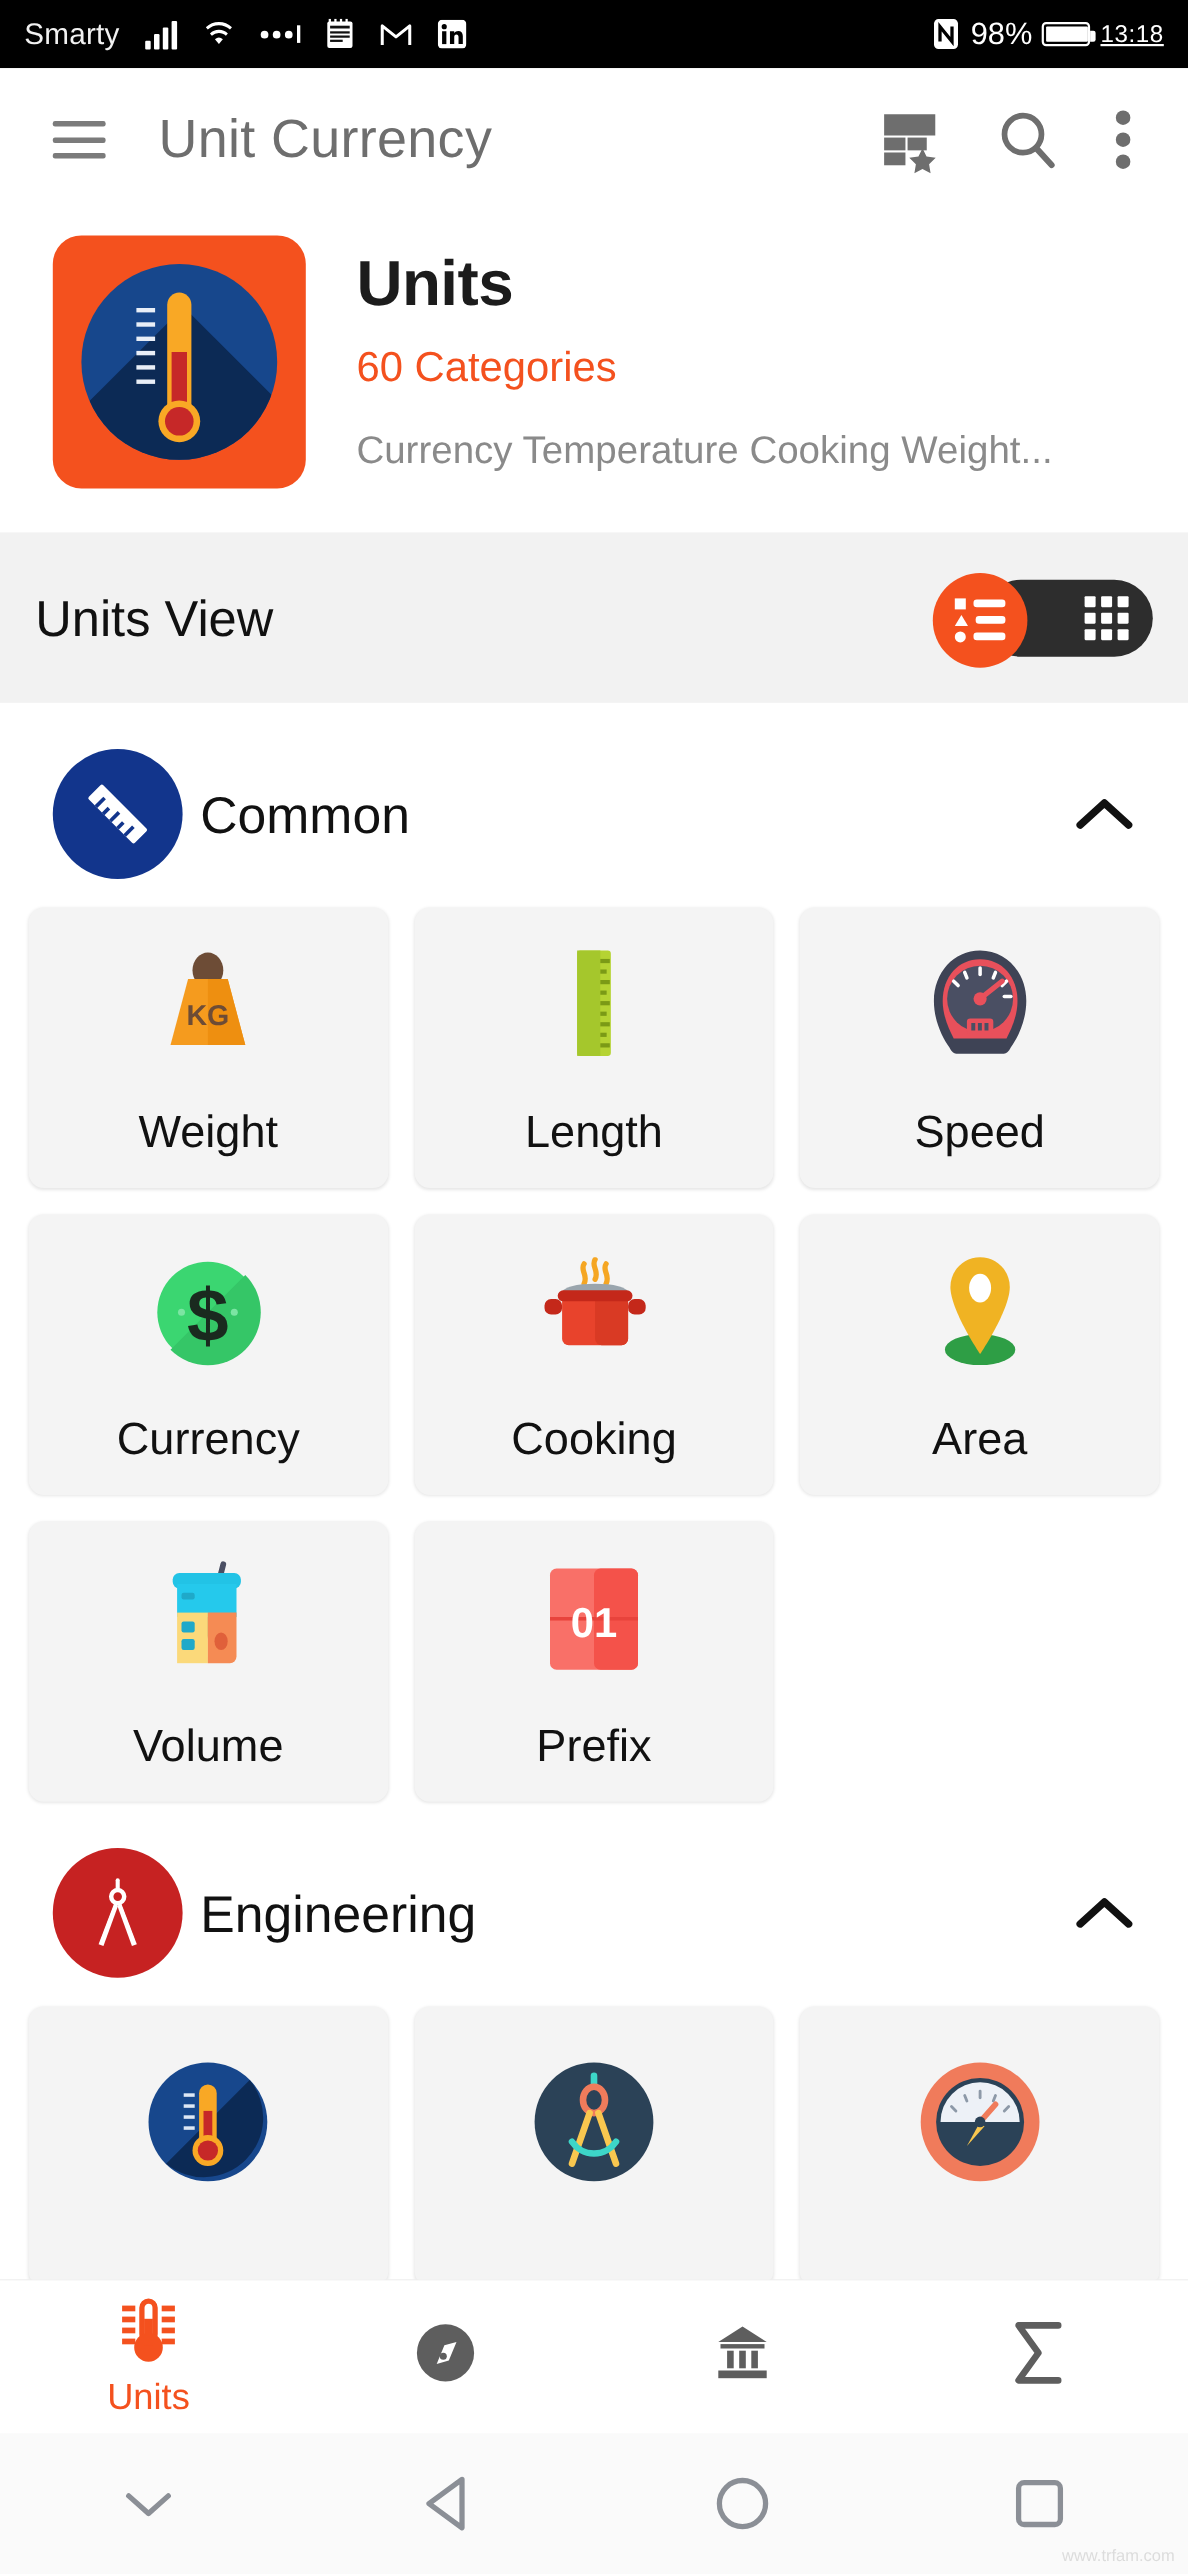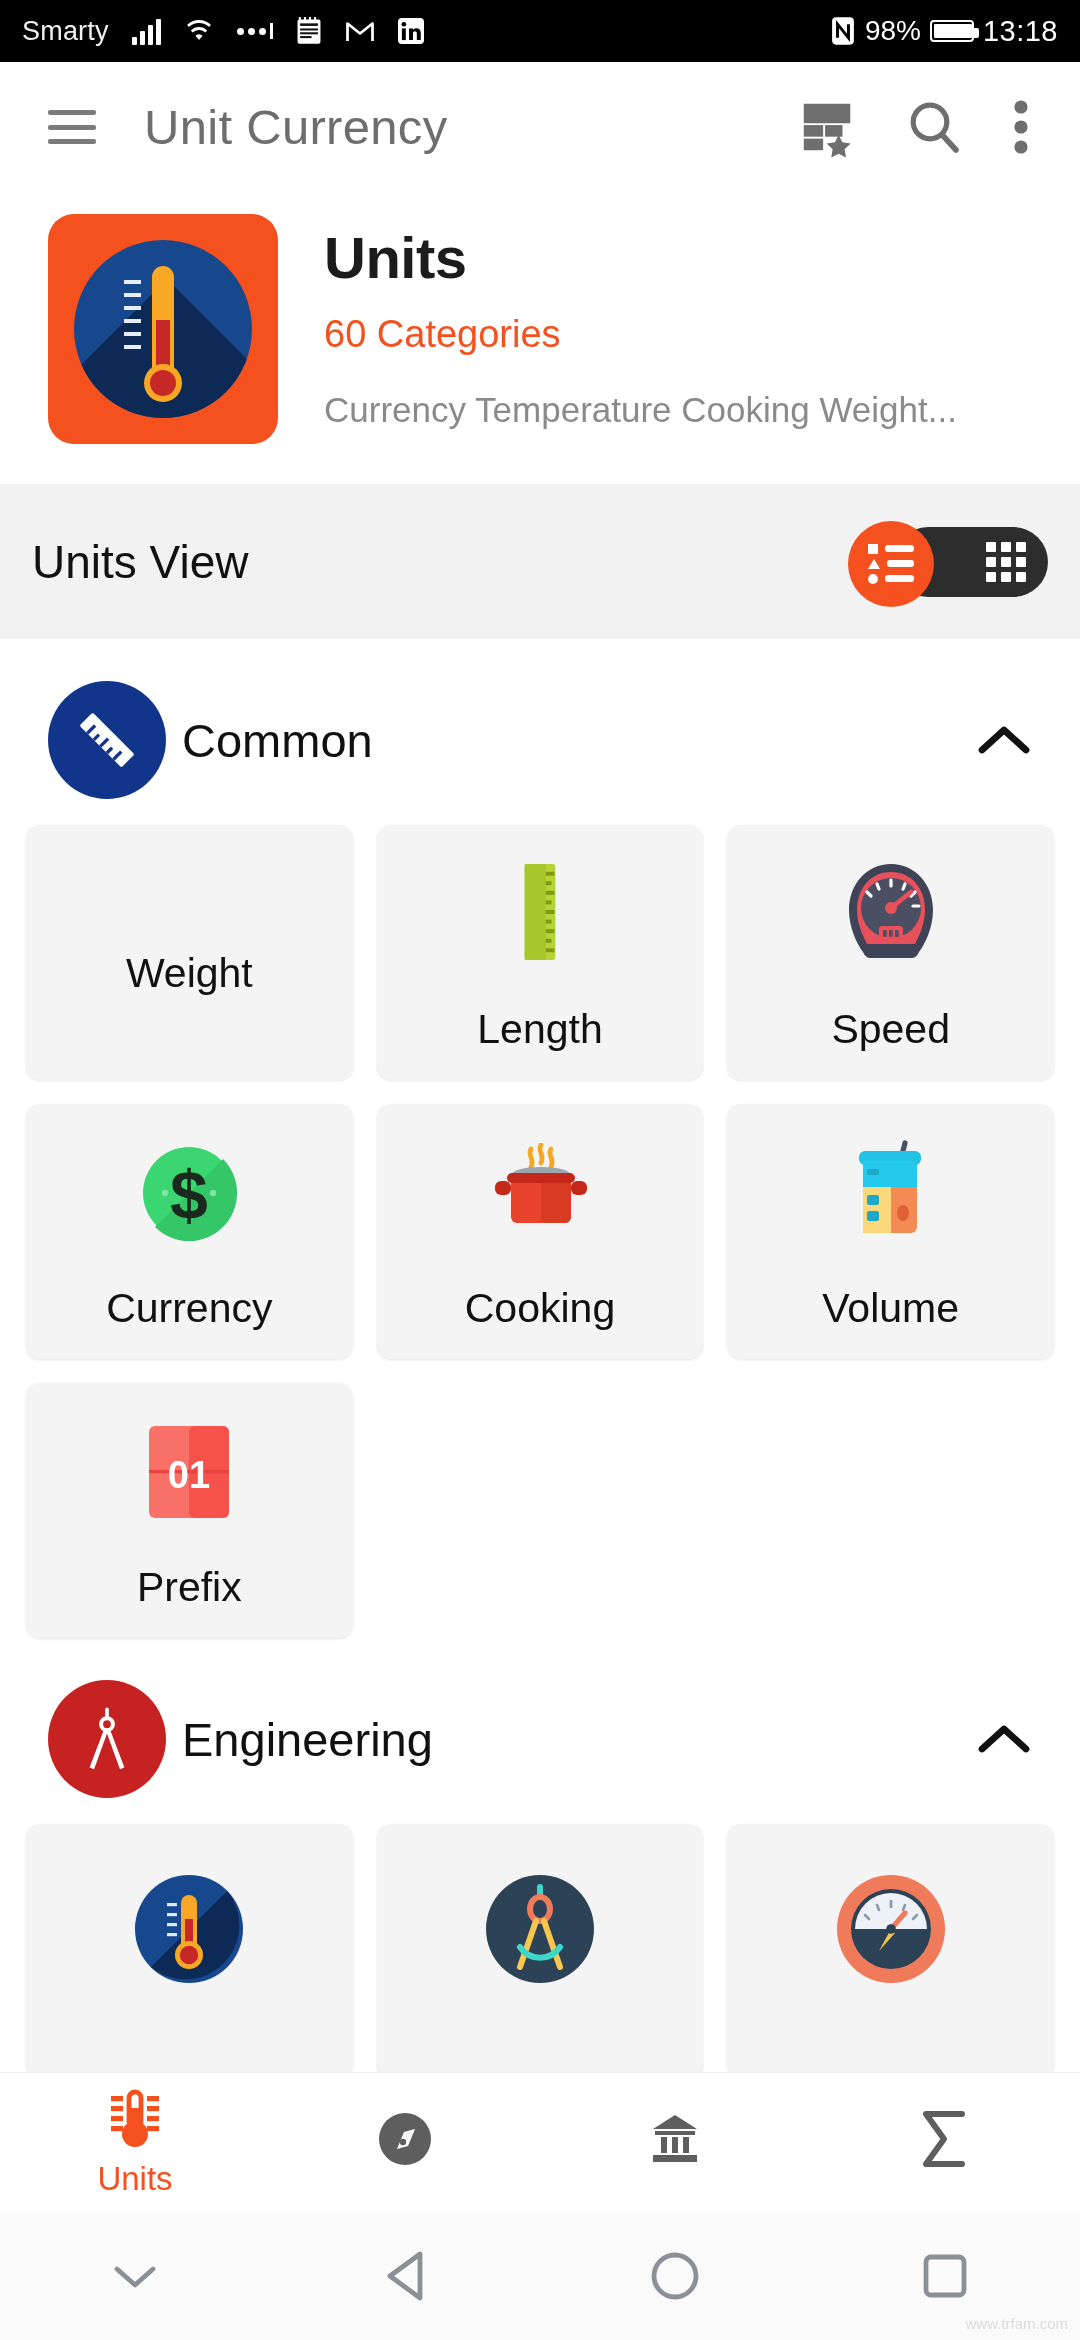--- a/index.html
+++ b/index.html
@@ -14,21 +14,21 @@
   
   .statusbar {
     height: 62px; background:#000; color:#fff;
     display:flex; align-items:center; padding:0 22px;
     font-size: 26px; flex: 0 0 62px;
   }
   .sb-left { display:flex; align-items:center; gap:23px; }
   .sb-carrier { font-size: 27px; letter-spacing:.2px; color:#f1f1f1; }
   .sb-right { margin-left:auto; display:flex; align-items:center; gap:9px; }
   .sb-pct { font-size:28px; color:#fff; }
-  .sb-time { font-size:29px; color:#fff; letter-spacing:.5px; }
+  .sb-time { font-size:22px; color:#fff; letter-spacing:.5px;text-decoration:underline; }
   .ico { display:inline-flex; align-items:center; justify-content:center; }
 
   
   .bars { display:flex; align-items:flex-end; gap:3px; height:28px; }
   .bars i { width:5px; background:#fff; display:block; border-radius:1px; }
   .bars i:nth-child(1){height:8px;} .bars i:nth-child(2){height:14px;}
   .bars i:nth-child(3){height:20px;} .bars i:nth-child(4){height:26px;}
   .dots { display:flex; align-items:center; gap:4px; }
   .dots b { width:7px; height:7px; background:#fff; border-radius:50%; display:block; }
   .dots s { width:3px; height:16px; background:#fff; display:block; }
@@ -300,20 +300,28 @@
       <span class="sec-chevron ico">
         <svg width="56" height="36" viewBox="0 0 28 18">
             <path d="M3 14L14 4l11 10" fill="none" stroke="#111" stroke-width="3.4" stroke-linecap="round" stroke-linejoin="round"></path>
           </svg>
       </span>
     </div>
 
     <div class="tile-grid">
 
       <div class="tile">
+        <div class="tile-icon">
+          <svg width="106" height="100" viewBox="0 0 52 50">
+            <ellipse cx="26" cy="9" rx="7" ry="8" fill="#6D4C36"></ellipse>
+            <path d="M17 13h18l8 30H9z" fill="#F59B1E"></path>
+            <path d="M26 13h9l8 30H26z" fill="#EE8F10"></path>
+            <text x="26" y="34" font-family="Liberation Sans, sans-serif" font-size="13" font-weight="bold" fill="#6D4C36" text-anchor="middle">KG</text>
+          </svg>
+        </div>
         <div class="tile-label">Weight</div>
       </div>
 
       <div class="tile">
         <div class="tile-icon">
           <svg width="46" height="104" viewBox="0 0 24 52">
             <rect x="4" y="1" width="16" height="50" rx="1.5" fill="#B5D333"></rect>
             <rect x="4" y="1" width="11" height="50" fill="#A5C72C"></rect>
             <g fill="#7B9A16">
               <rect x="15" y="5" width="4.5" height="2"></rect>
@@ -384,20 +392,30 @@
             <rect x="13" y="16" width="30" height="24" rx="3" fill="#E8432C"></rect>
             <rect x="28" y="16" width="15" height="24" rx="3" fill="#D93A24"></rect>
             <rect x="11" y="15" width="34" height="5" rx="2.5" fill="#C4281A"></rect>
             <rect x="5" y="19" width="8" height="7" rx="3" fill="#C4281A"></rect>
             <rect x="43" y="19" width="8" height="7" rx="3" fill="#C4281A"></rect>
           </svg>
         </div>
         <div class="tile-label">Cooking</div>
       </div>
 
+      <div class="tile">
+        <div class="tile-icon">
+          <svg width="100" height="104" viewBox="0 0 50 52">
+            <ellipse cx="25" cy="44" rx="16" ry="7" fill="#2E9E45"></ellipse>
+            <path d="M25 2c-7.5 0-13.5 6-13.5 13.5C11.5 26 25 46 25 46s13.5-20 13.5-30.5C38.5 8 32.5 2 25 2z" fill="#F0B323"></path>
+            <ellipse cx="25" cy="16" rx="5" ry="6.5" fill="#fff"></ellipse>
+          </svg>
+        </div>
+        <div class="tile-label">Area</div>
+      </div>
 
       <div class="tile">
         <div class="tile-icon">
           <svg width="92" height="106" viewBox="0 0 46 53">
             <line x1="30" y1="3" x2="20" y2="42" stroke="#4A4F63" stroke-width="2.6" stroke-linecap="round"></line>
             <rect x="7" y="7" width="31" height="7" rx="3" fill="#22C3E6"></rect>
             <rect x="9" y="12" width="27" height="15" fill="#25C9EC"></rect>
             <rect x="9" y="25" width="14" height="23" fill="#FBD97A"></rect>
             <path d="M23 25h13v20a3 3 0 0 1-3 3H23z" fill="#F58B54"></path>
             <g fill="#1FA9C9">

